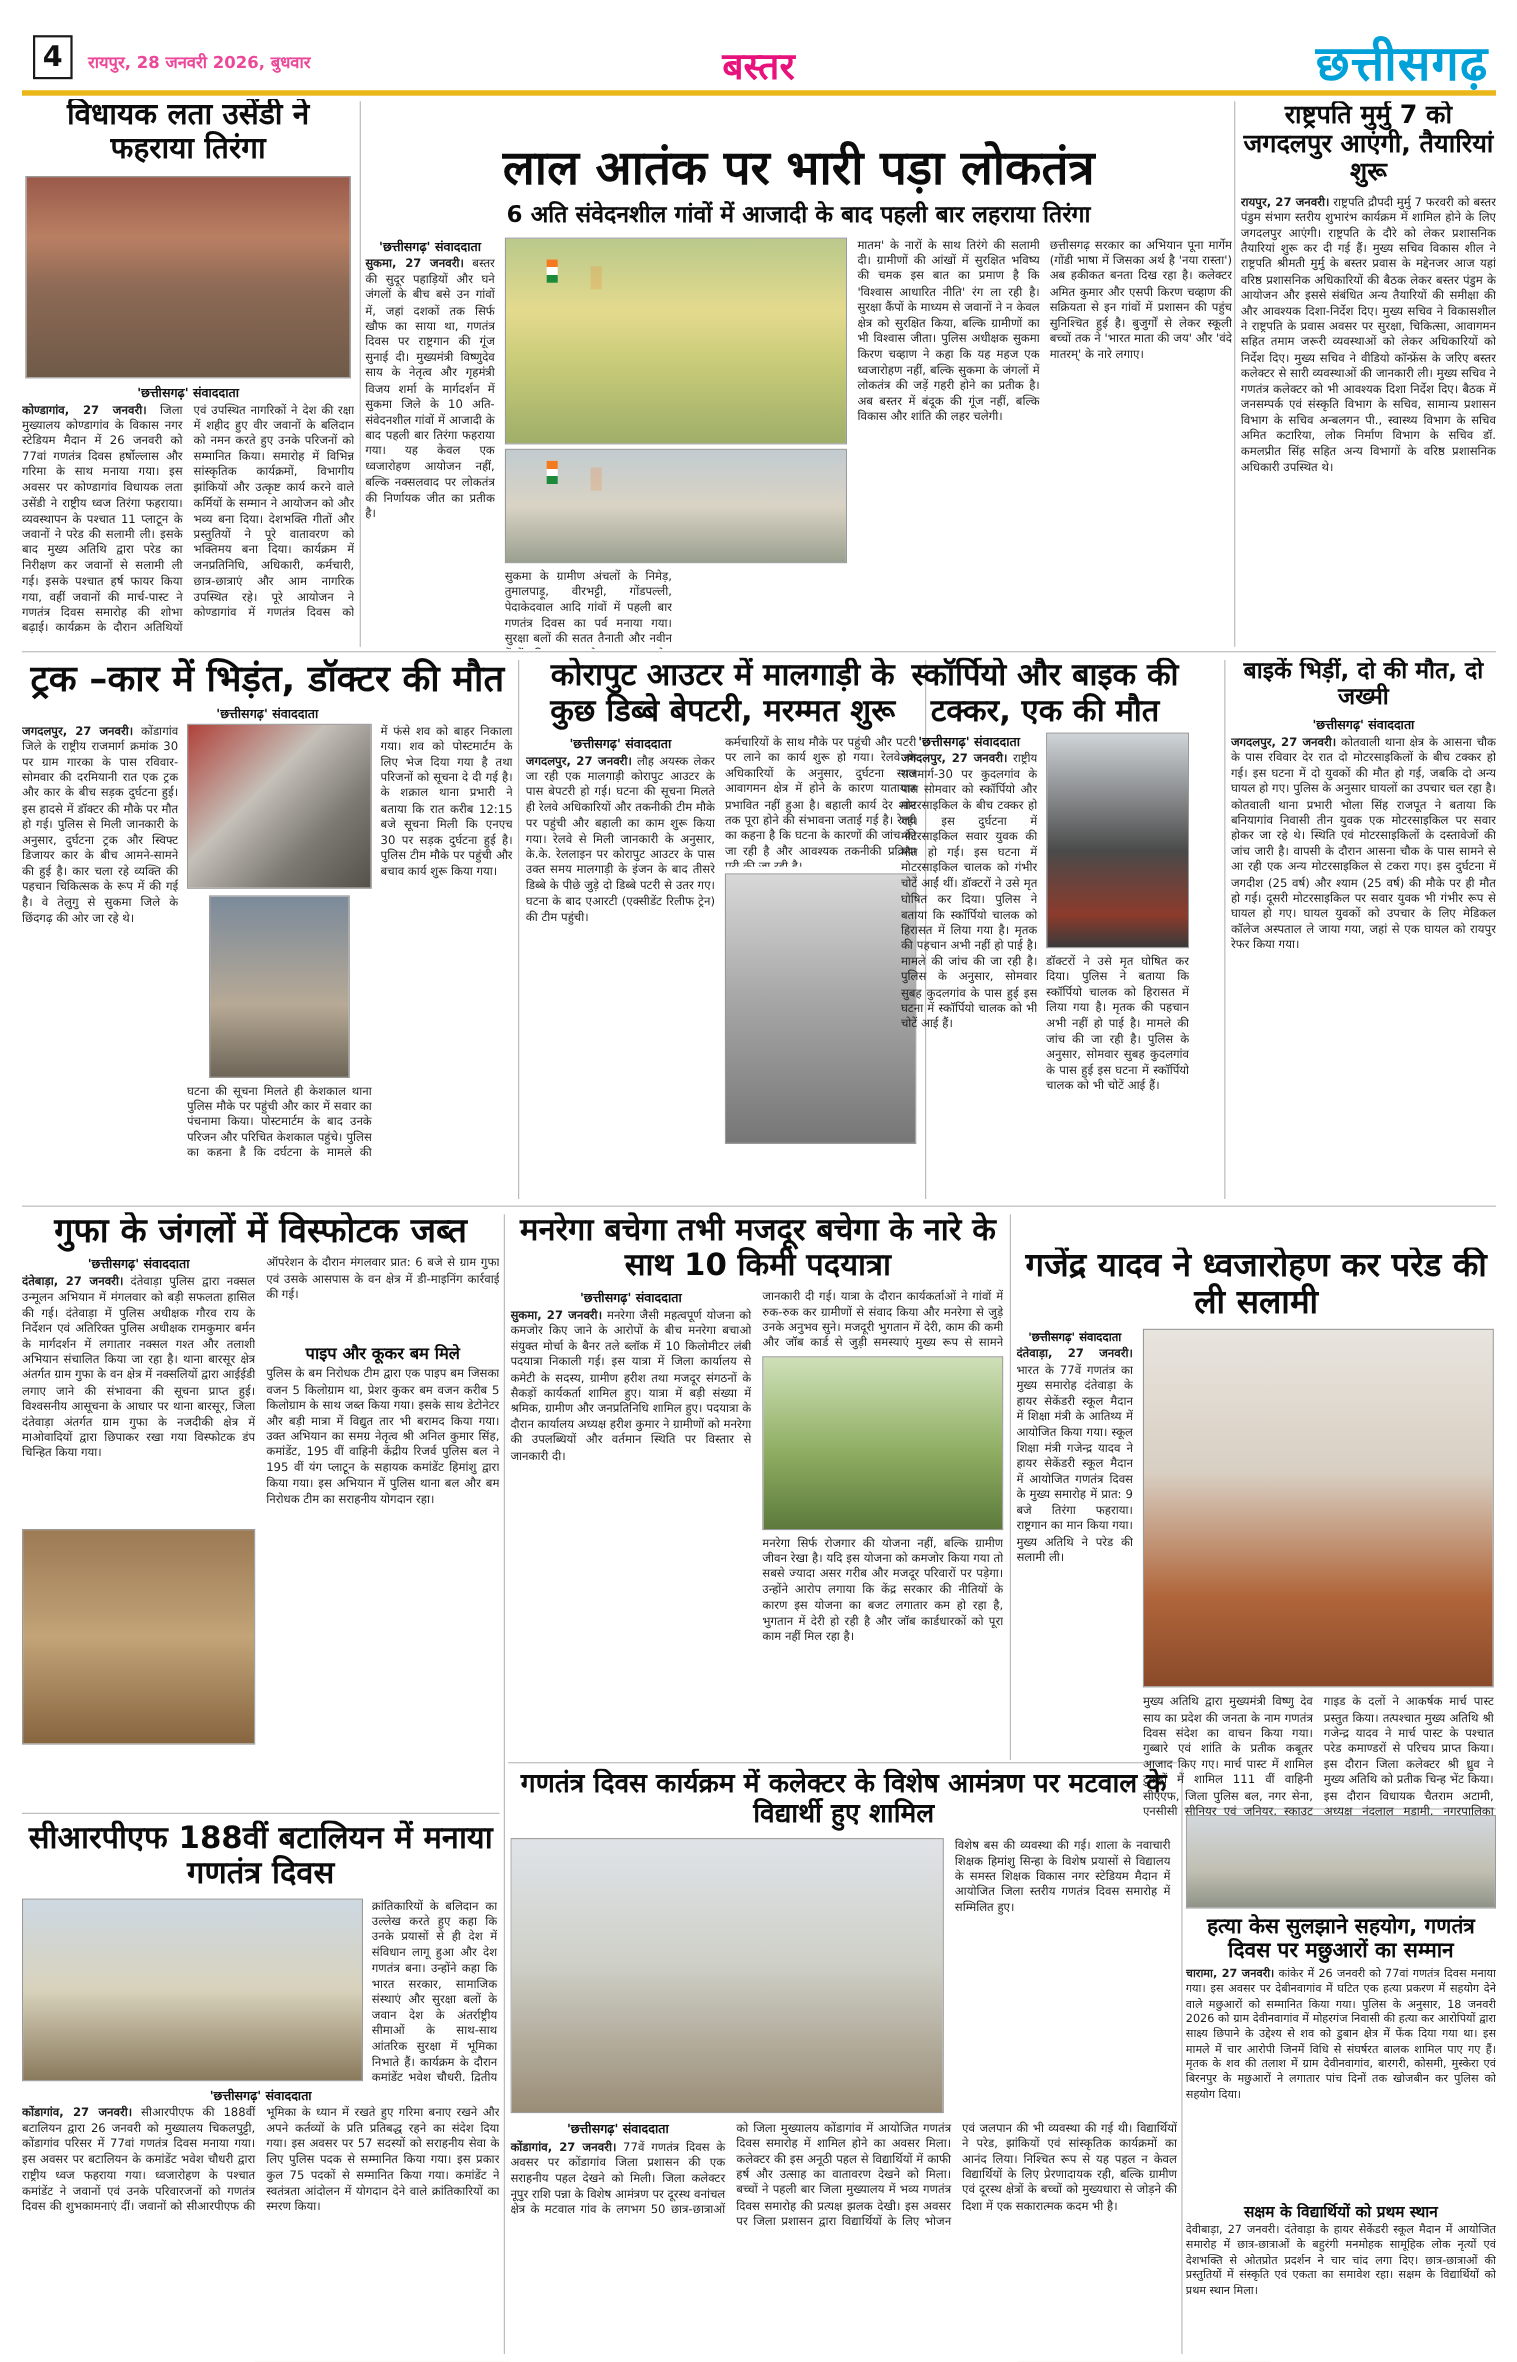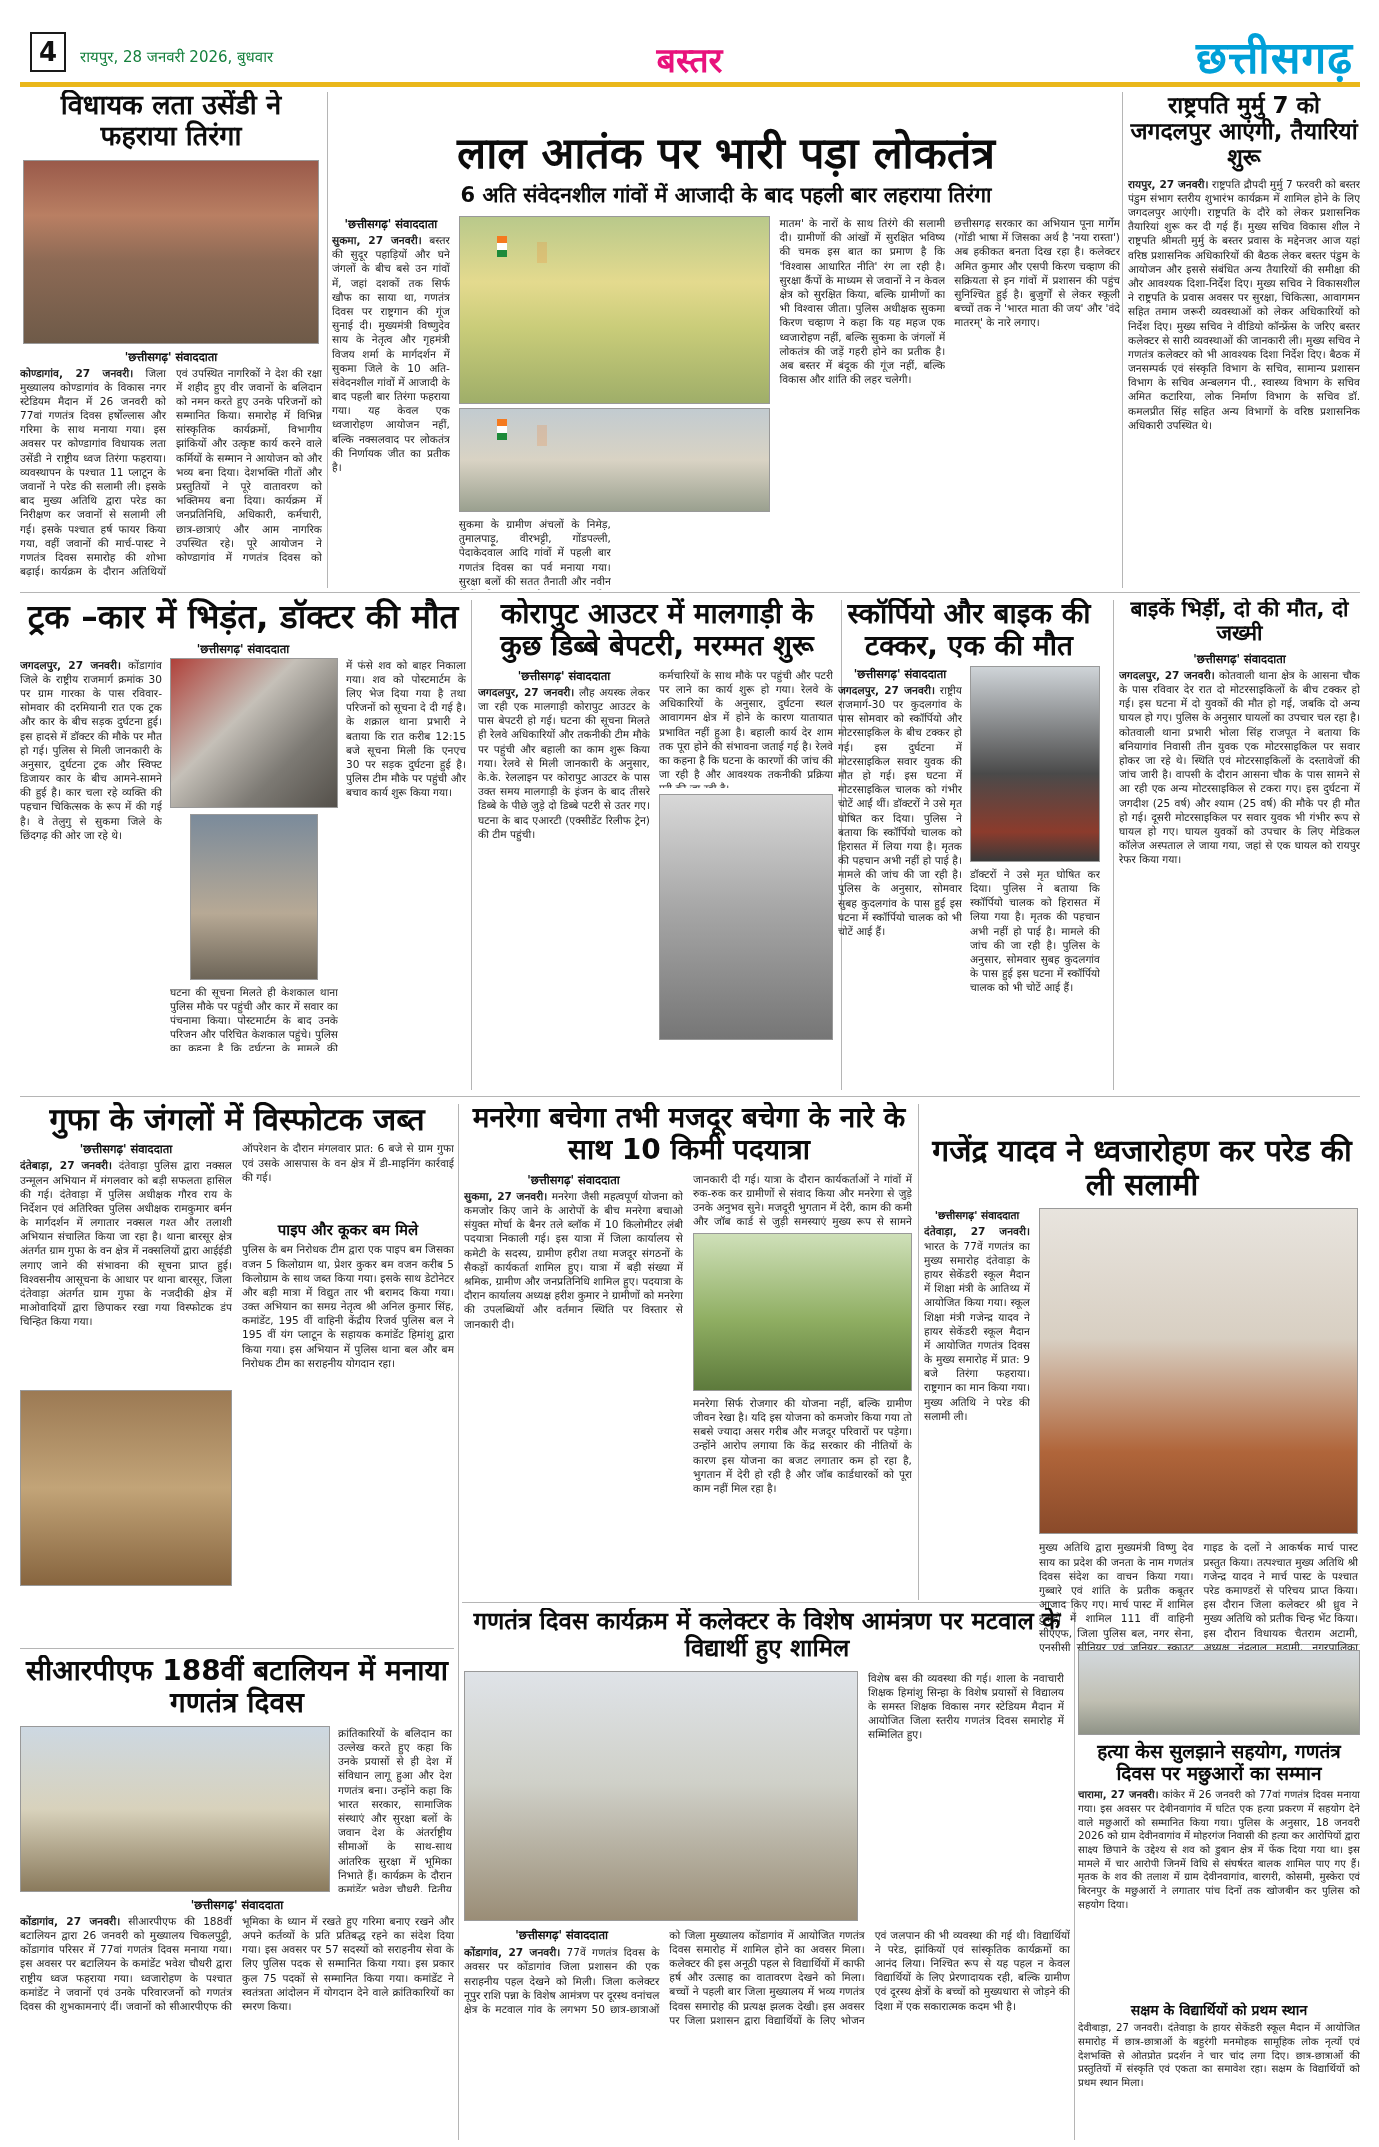--- a/index.html
+++ b/index.html
@@ -1,21 +1,21 @@
 <!DOCTYPE html>
 <html><head>
 <meta charset="utf-8">
 <style>
   * { margin:0; padding:0; box-sizing:border-box; }
   body { background:#e8e8e4; font-family:"DejaVu Sans", sans-serif; }
   #page { position:relative; width:1379px; height:2147px; margin:0 auto; background:#ffffff; overflow:hidden; color:#1c1c1c; }
 
   
   .pagebox { position:absolute; left:30px; top:32px; width:36px; height:40px; border:2px solid #1a1a1a; display:flex; align-items:center; justify-content:center; font-size:26px; font-weight:bold; color:#111; }
-  .hdate { position:absolute; left:80px; top:46px; font-size:15px; font-weight:normal; color:#15803d; }
+  .hdate { position:absolute; left:80px; top:46px; font-size:15px; font-weight:bold; color:#ec4899; }
   .hedition { position:absolute; left:0; right:0; top:36px; text-align:center; font-size:34px; font-weight:bold; color:#e8127c; }
   .hmast { position:absolute; right:26px; top:26px; font-size:44px; font-weight:bold; color:#00a0d8; letter-spacing:1px; }
   .toprule { position:absolute; left:20px; width:1340px; top:82px; height:5px; background:#eab71a; }
 
   
   .vdiv { position:absolute; width:1px; background:#b5b5b5; }
   .hdiv { position:absolute; height:1px; background:#b5b5b5; }
 
   
   .art { position:absolute; overflow:hidden; }
@@ -127,21 +127,21 @@
         <div class="by" style="margin-top:0;">'छत्तीसगढ़' संवाददाता</div>
         <p class="bt" style="height:350px;"><span class="dl">जगदलपुर, 27 जनवरी।</span> <span>लौह अयस्क लेकर जा रही एक मालगाड़ी कोरापुट आउटर के पास बेपटरी हो गई। घटना की सूचना मिलते ही रेलवे अधिकारियों और तकनीकी टीम मौके पर पहुंची और बहाली का काम शुरू किया गया। रेलवे से मिली जानकारी के अनुसार, के.के. रेललाइन पर कोरापुट आउटर के पास उक्त समय मालगाड़ी के इंजन के बाद तीसरे डिब्बे के पीछे जुड़े दो डिब्बे पटरी से उतर गए। घटना के बाद एआरटी (एक्सीडेंट रिलीफ ट्रेन) की टीम पहुंची।</span></p>
       </div>
       <div style="width:174px;">
         <p class="bt" style="height:120px;">कर्मचारियों के साथ मौके पर पहुंची और पटरी पर लाने का कार्य शुरू हो गया। रेलवे के अधिकारियों के अनुसार, दुर्घटना स्थल आवागमन क्षेत्र में होने के कारण यातायात प्रभावित नहीं हुआ है। बहाली कार्य देर शाम तक पूरा होने की संभावना जताई गई है। रेलवे का कहना है कि घटना के कारणों की जांच की जा रही है और आवश्यक तकनीकी प्रक्रिया पूरी की जा रही है।</p>
         <div class="photo ph-train" style="width:100%;height:246px;margin-top:6px;"></div>
       </div>
     </div>
   </div>
 
-  <div class="art" style="left:838px;top:598px;width:262px;height:492px;">
+  <div class="art" style="left:819px;top:598px;width:262px;height:492px;">
     <div class="hl" style="font-size:28px;">स्कॉर्पियो और बाइक की टक्कर, एक की मौत</div>
     <div class="flexrow" style="gap:8px;margin-top:4px;height:408px;">
       <div style="width:124px;">
         <div class="by" style="margin-top:0;">'छत्तीसगढ़' संवाददाता</div>
         <p class="bt" style="height:380px;"><span class="dl">जगदलपुर, 27 जनवरी।</span> <span>राष्ट्रीय राजमार्ग-30 पर कुदलगांव के पास सोमवार को स्कॉर्पियो और मोटरसाइकिल के बीच टक्कर हो गई। इस दुर्घटना में मोटरसाइकिल सवार युवक की मौत हो गई। इस घटना में मोटरसाइकिल चालक को गंभीर चोटें आईं थीं।</span> <span>डॉक्टरों ने उसे मृत घोषित कर दिया। पुलिस ने बताया कि स्कॉर्पियो चालक को हिरासत में लिया गया है। मृतक की पहचान अभी नहीं हो पाई है। मामले की जांच की जा रही है। पुलिस के अनुसार, सोमवार सुबह कुदलगांव के पास हुई इस घटना में स्कॉर्पियो चालक को भी चोटें आई हैं।</span></p>
       </div>
       <div style="width:130px;">
         <div class="photo ph-scorpio" style="width:100%;height:196px;"></div>
         <p class="bt" style="margin-top:5px;height:200px;">डॉक्टरों ने उसे मृत घोषित कर दिया। पुलिस ने बताया कि स्कॉर्पियो चालक को हिरासत में लिया गया है। मृतक की पहचान अभी नहीं हो पाई है। मामले की जांच की जा रही है। पुलिस के अनुसार, सोमवार सुबह कुदलगांव के पास हुई इस घटना में स्कॉर्पियो चालक को भी चोटें आई हैं।</p>
       </div>

